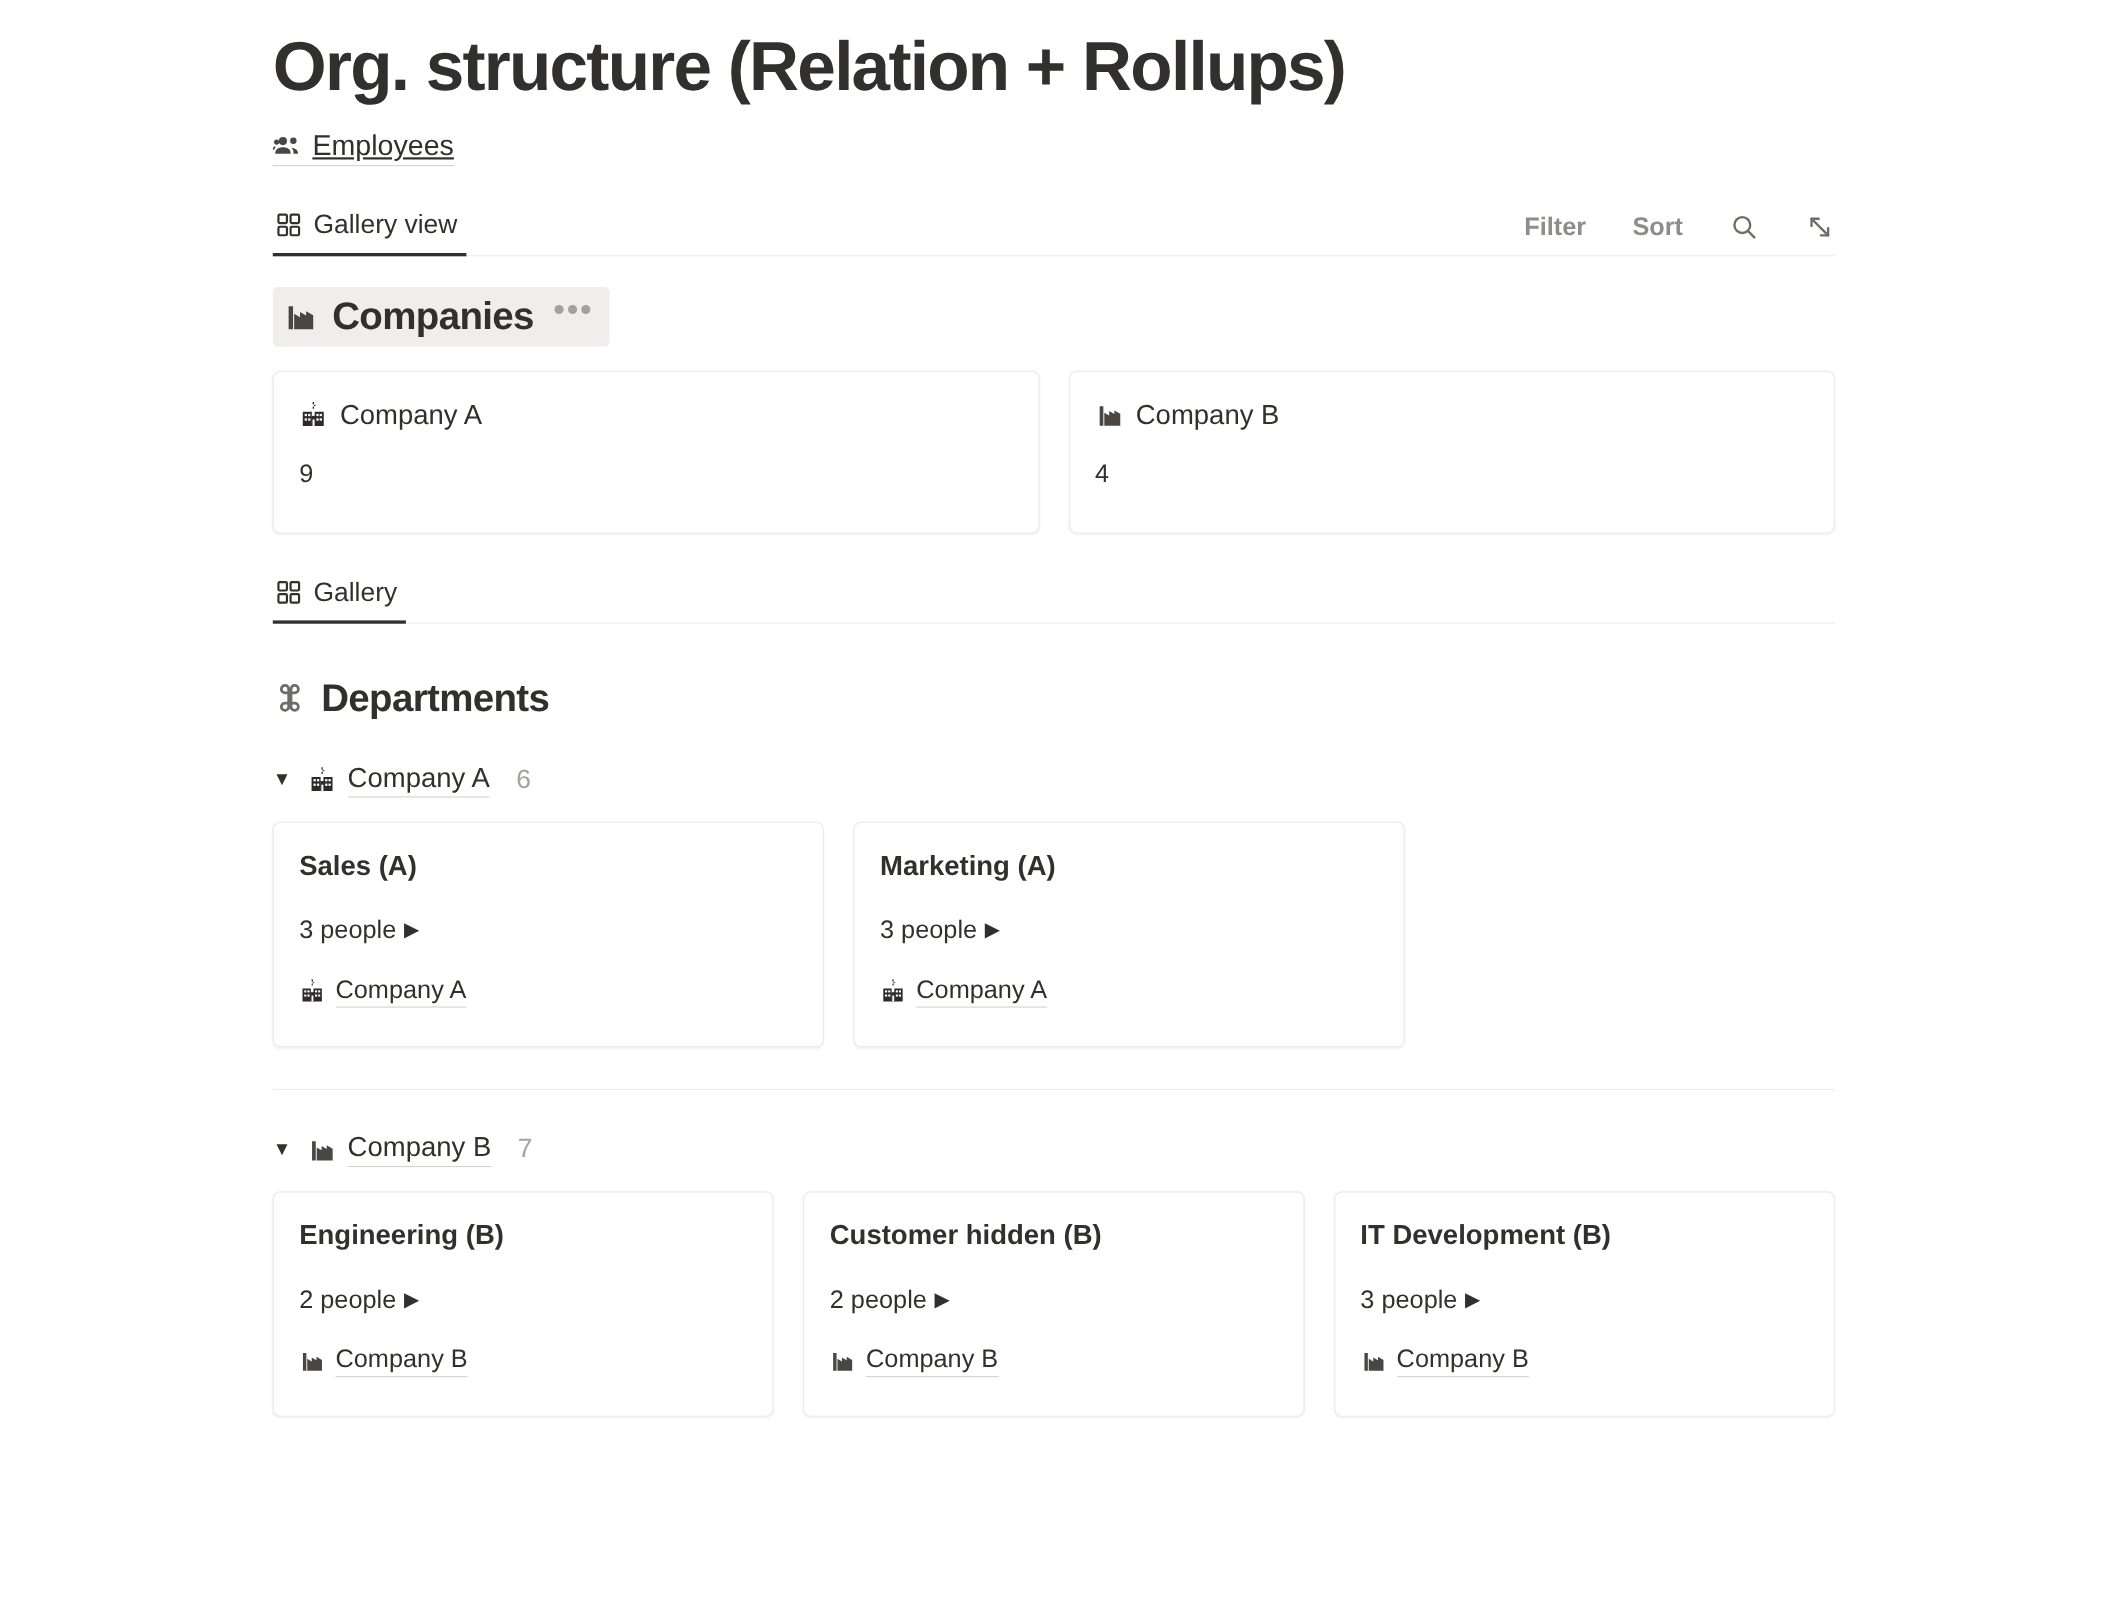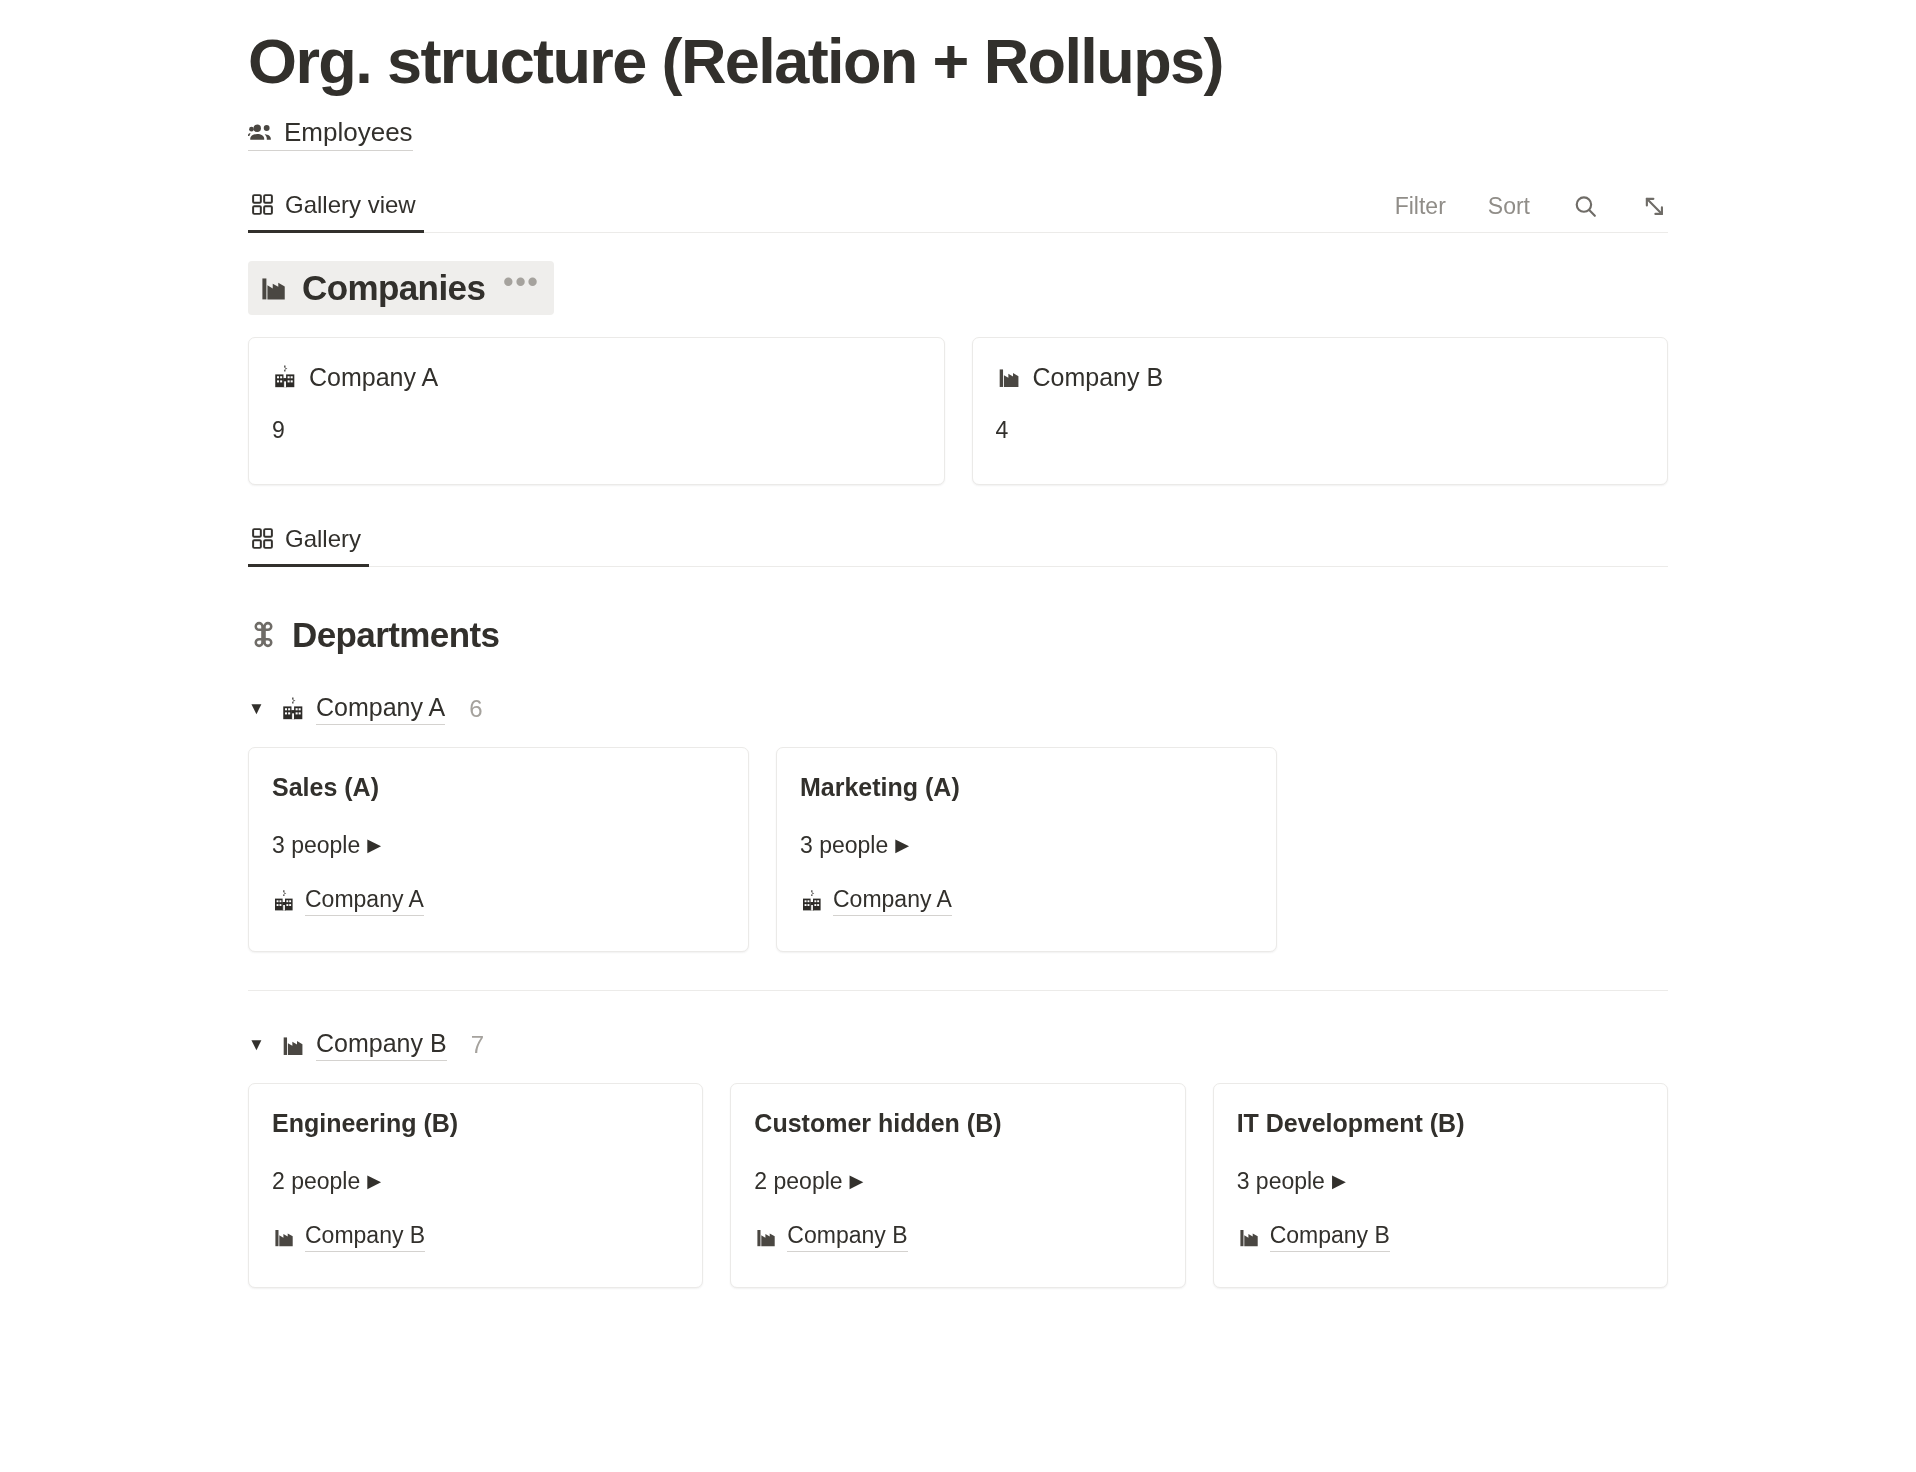--- a/index.html
+++ b/index.html
@@ -40,21 +40,21 @@
     display: inline-flex;
     align-items: center;
     gap: 9px;
     font-size: 26px;
     line-height: 1;
     color: #32302c;
     padding-bottom: 4px;
     border-bottom: 1.5px solid #d4d2cf;
     margin-bottom: 30px;
   }
-  .db-mention .label { font-weight: 400; }
+  .db-mention .label { font-weight: 400; text-decoration: underline; }
 
   
   .view-toolbar {
     display: flex;
     align-items: flex-end;
     justify-content: space-between;
     border-bottom: 1.5px solid #ecebe9;
     height: 52px;
     position: relative;
   }
@@ -74,20 +74,21 @@
     position: absolute;
     left: 0; right: 0; bottom: -1.5px;
     height: 3px;
     background: #32302c;
   }
   .toolbar-actions {
     display: flex;
     align-items: center;
     gap: 42px;
     padding-bottom: 12px;
+    font-weight: bold;
   }
   .toolbar-action {
     font-size: 23px;
     color: #908d88;
     cursor: pointer;
     display: inline-flex;
     align-items: center;
   }
 
   

